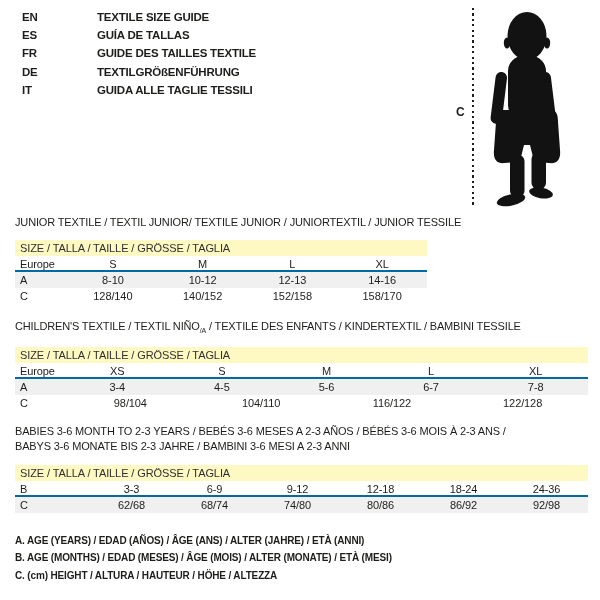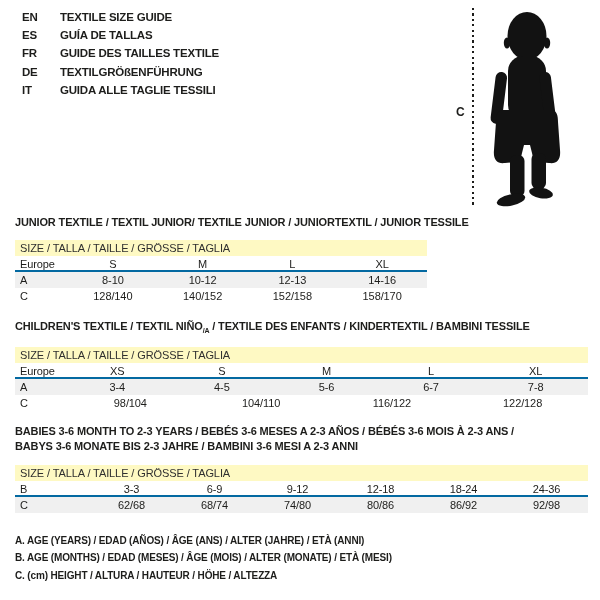--- a/index.html
+++ b/index.html
@@ -4,30 +4,30 @@
 <style>
   html,body{margin:0;padding:0;}
   body{
     width:600px;height:600px;position:relative;overflow:hidden;
     background:#ffffff;color:#1d1d1b;
     font-family:"Liberation Sans","DejaVu Sans",sans-serif;
     -webkit-font-smoothing:antialiased;
   }
   
   .langs{position:absolute;left:22px;top:8px;font-weight:bold;font-size:11.5px;letter-spacing:-0.2px;}
-  .lang-row{display:flex;line-height:18.2px;}
+  .lang-row{display:flex;line-height:18.2px;gap:37px;}
   .lang-code{width:38px;flex:0 0 38px;}
   
   .figure{position:absolute;left:455px;top:4px;width:142px;height:208px;}
   .measure-line{position:absolute;left:17px;top:4px;height:200px;width:2px;
     background:repeating-linear-gradient(to bottom,#1d1d1b 0 2.2px,transparent 2.2px 5.4px);}
   .measure-label{position:absolute;left:1px;top:101px;font-weight:bold;font-size:12px;}
   .baby{position:absolute;left:25px;top:6px;}
   
-  .tbl-title{position:absolute;left:15px;font-weight:bold;font-size:11px;letter-spacing:-0.15px;line-height:14.5px;}
+  .tbl-title{position:absolute;left:15px;font-weight:normal;font-size:11px;letter-spacing:-0.15px;line-height:14.5px;}
   .tbl-title sub{font-size:7px;}
   .size-table{position:absolute;left:15px;font-size:11px;letter-spacing:-0.1px;}
   .size-bar{background:#fef9c3;height:16px;line-height:16px;padding-left:5px;color:#2f2f2f;}
   .trow{display:flex;height:16px;line-height:16.5px;}
   .trow .lbl{text-align:left;padding-left:5px;box-sizing:border-box;flex:0 0 auto;}
   .trow .c{flex:1;text-align:center;}
   .alt{background:#f0f0f0;}
   .hairline{border-bottom:2px solid #0369a1;box-sizing:border-box;}
   #t1{top:240px;width:412px;}   #t1 .lbl{width:53px;}
   #t2{top:347px;width:573px;}   #t2 .lbl{width:50px;}

